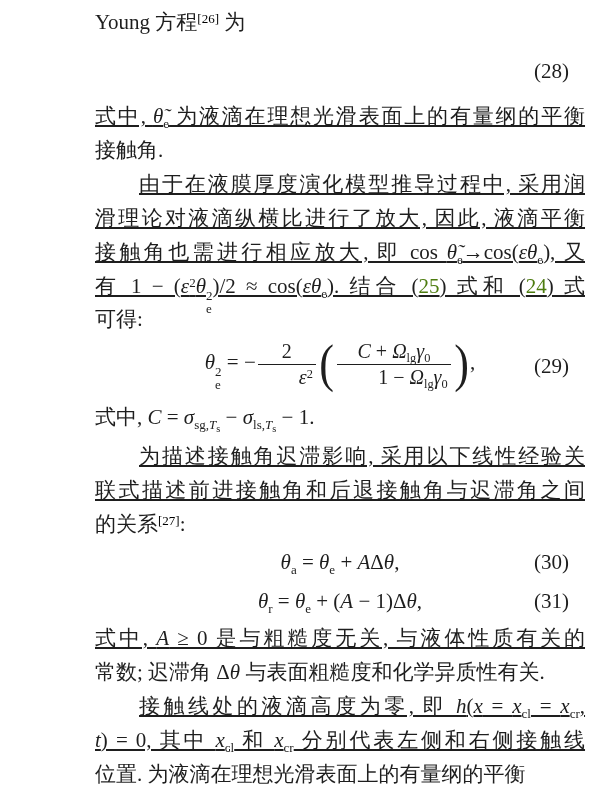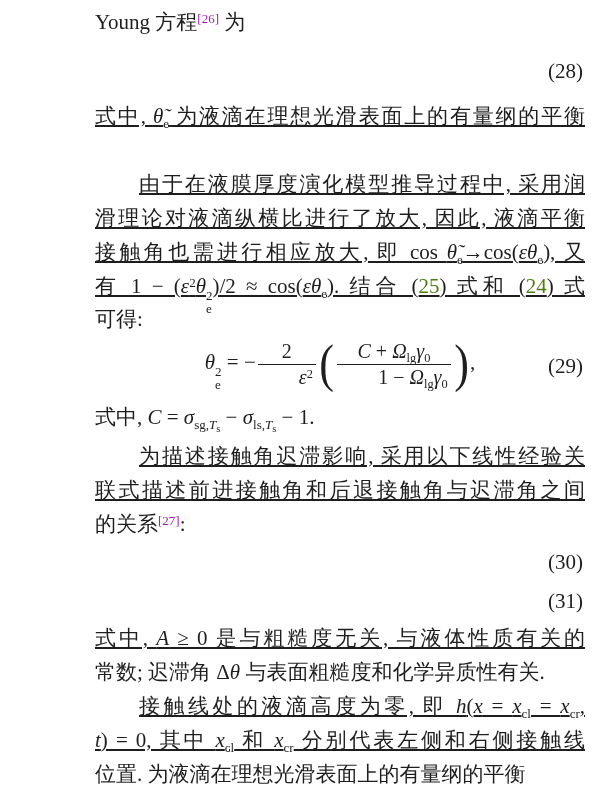--- a/index.html
+++ b/index.html
@@ -25,29 +25,29 @@
     overflow:hidden;color:#4a4a4a;
   }
   .clipfrag .inner{margin-top:-24px;font-size:21px;letter-spacing:26px;white-space:nowrap;}
   .eq{
     position:absolute;left:95px;width:490px;
     display:flex;align-items:center;justify-content:center;
     font-size:21px;
   }
   .eq .math{text-align:center;}
   .eq .eqnum{
-    position:absolute;right:2px;top:50%;transform:translateY(-50%);
+    position:absolute;right:16px;top:50%;transform:translateY(-50%);
     font-size:21px;color:#1e1e1e;
   }
   i{font-family:"Liberation Serif","DejaVu Serif",serif;}
   sub{font-size:0.62em;vertical-align:-0.35em;line-height:0;}
   sup{font-size:0.62em;vertical-align:0.45em;line-height:0;}
   sub sub{font-size:0.8em;vertical-align:-0.3em;}
   .ref{color:#4d7c0f;}
-  sup.ref{color:#a21caf;}
+  sup.ref{color:#000000;}
   
   .ss{
     display:inline-flex;flex-direction:column;align-items:flex-start;
     vertical-align:-0.5em;font-size:0.62em;line-height:1.05;
   }
   .ss span{display:block;}
   
   .frac{
     display:inline-block;vertical-align:middle;text-align:center;
     font-size:20px;line-height:1.15;margin:0 2px;
@@ -68,20 +68,21 @@
     <div class="inner">, ( ) ( ) . ( ) ,</div>
   </div>
 
   <div class="bline" style="top:6px">Young 方程<sup class="ref">[26]</sup> 为</div>
 
   <div class="eq" style="top:48px;height:46px">
     <span class="eqnum">(28)</span>
   </div>
 
   <div class="bline just" style="top:100px">式中, <i>θ̃</i><sub>e</sub> 为液滴在理想光滑表面上的有量纲的平衡</div>
+  <div class="bline" style="top:134px">接触角.</div>
   <div class="bline just indent" style="top:168px">由于在液膜厚度演化模型推导过程中, 采用润</div>
   <div class="bline just" style="top:236px">接触角也需进行相应放大, 即 cos <i>θ̃</i><sub>e</sub>→cos(<i>εθ</i><sub>e</sub>), 又</div>
   <div class="bline just" style="top:202px">滑理论对液滴纵横比进行了放大, 因此, 液滴平衡</div>
   <div class="bline just" style="top:270px">有 1 − (<i>ε</i><sup>2</sup><i>θ</i><span class="ss">
         <span>2</span>
         <span>e</span>
       </span>)/2 ≈ cos(<i>εθ</i><sub>e</sub>). 结合 (<span class="ref">25</span>) 式和 (<span class="ref">24</span>) 式</div>
   <div class="bline" style="top:303px">可得:</div>
 
   <div class="eq" style="top:337px;height:58px">
@@ -91,24 +92,26 @@
         </span> = −<span class="frac"><span class="num">2</span><span class="den"><i>ε</i><sup>2</sup></span></span><span class="bp">(</span><span class="frac"><span class="num"><i>C</i> + <i>Ω</i><sub>lg</sub><i>γ</i><sub>0</sub></span><span class="den">1 − <i>Ω</i><sub>lg</sub><i>γ</i><sub>0</sub></span></span><span class="bp">)</span>,</span>
     <span class="eqnum">(29)</span>
   </div>
 
   <div class="bline" style="top:401px">式中, <i>C</i> = <i>σ</i><sub>sg,<i>T</i><sub>s</sub></sub> − <i>σ</i><sub>ls,<i>T</i><sub>s</sub></sub> − 1.</div>
   <div class="bline just indent" style="top:440px">为描述接触角迟滞影响, 采用以下线性经验关</div>
   <div class="bline just" style="top:474px">联式描述前进接触角和后退接触角与迟滞角之间</div>
   <div class="bline" style="top:508px">的关系<sup class="ref">[27]</sup>:</div>
 
   <div class="eq" style="top:545px;height:34px">
+    <span class="math"><i>θ</i><sub>a</sub> = <i>θ</i><sub>e</sub> + <i>A</i>Δ<i>θ</i>,</span>
     <span class="eqnum">(30)</span>
   </div>
 
   <div class="eq" style="top:584px;height:34px">
+    <span class="math"><i>θ</i><sub>r</sub> = <i>θ</i><sub>e</sub> + (<i>A</i> − 1)Δ<i>θ</i>,</span>
     <span class="eqnum">(31)</span>
   </div>
 
   <div class="bline just" style="top:622px">式中, <i>A</i> ≥ 0 是与粗糙度无关, 与液体性质有关的</div>
   <div class="bline" style="top:656px">常数; 迟滞角 Δ<i>θ</i> 与表面粗糙度和化学异质性有关.</div>
   <div class="bline just indent" style="top:690px">接触线处的液滴高度为零, 即 <i>h</i>(<i>x</i> = <i>x</i><sub>cl</sub> = <i>x</i><sub>cr</sub>,</div>
   <div class="bline just" style="top:724px"><i>t</i>) = 0, 其中 <i>x</i><sub>cl</sub> 和 <i>x</i><sub>cr</sub> 分别代表左侧和右侧接触线</div>
   <div class="bline" style="top:758px">位置. 为液滴在理想光滑表面上的有量纲的平衡</div>
 
 </div>

